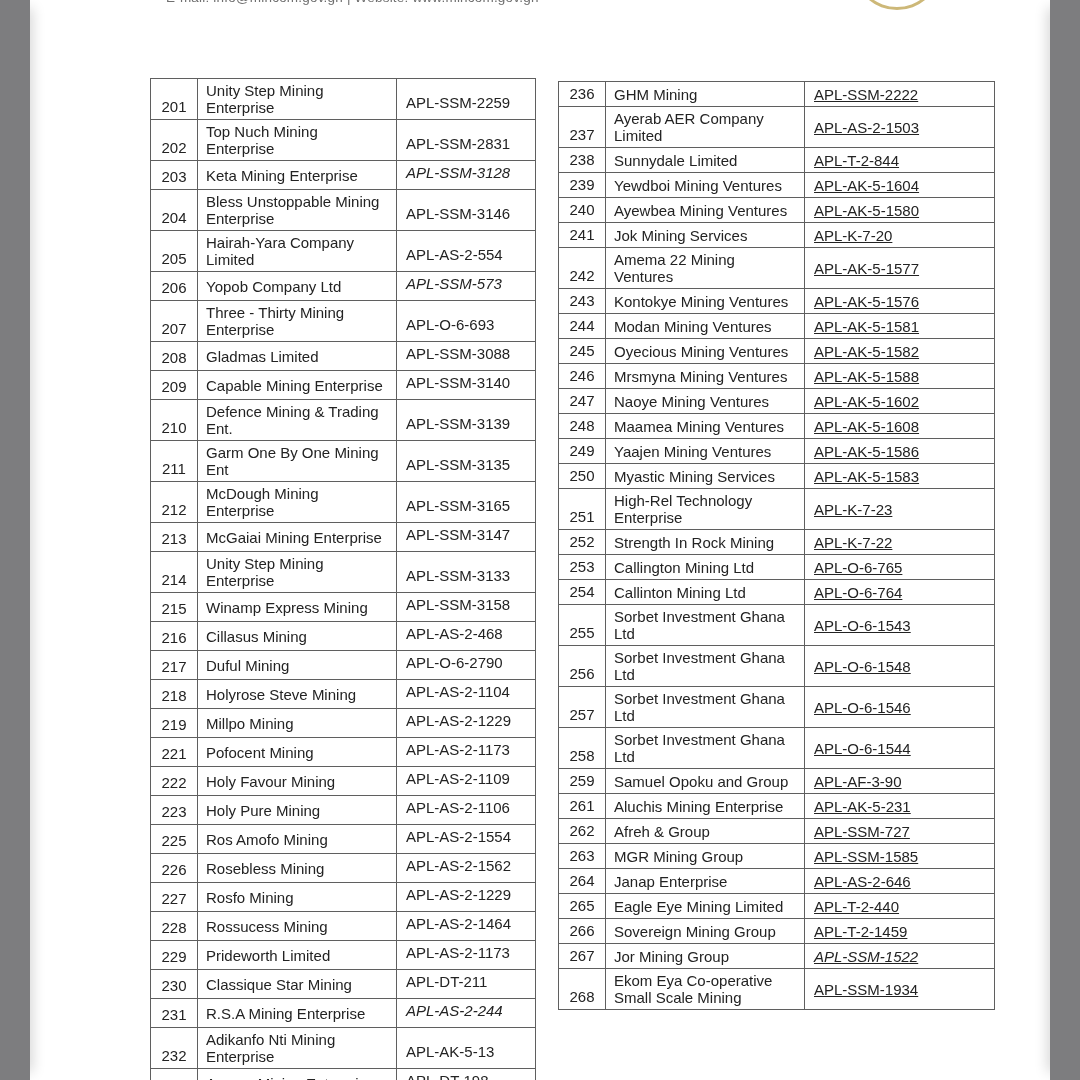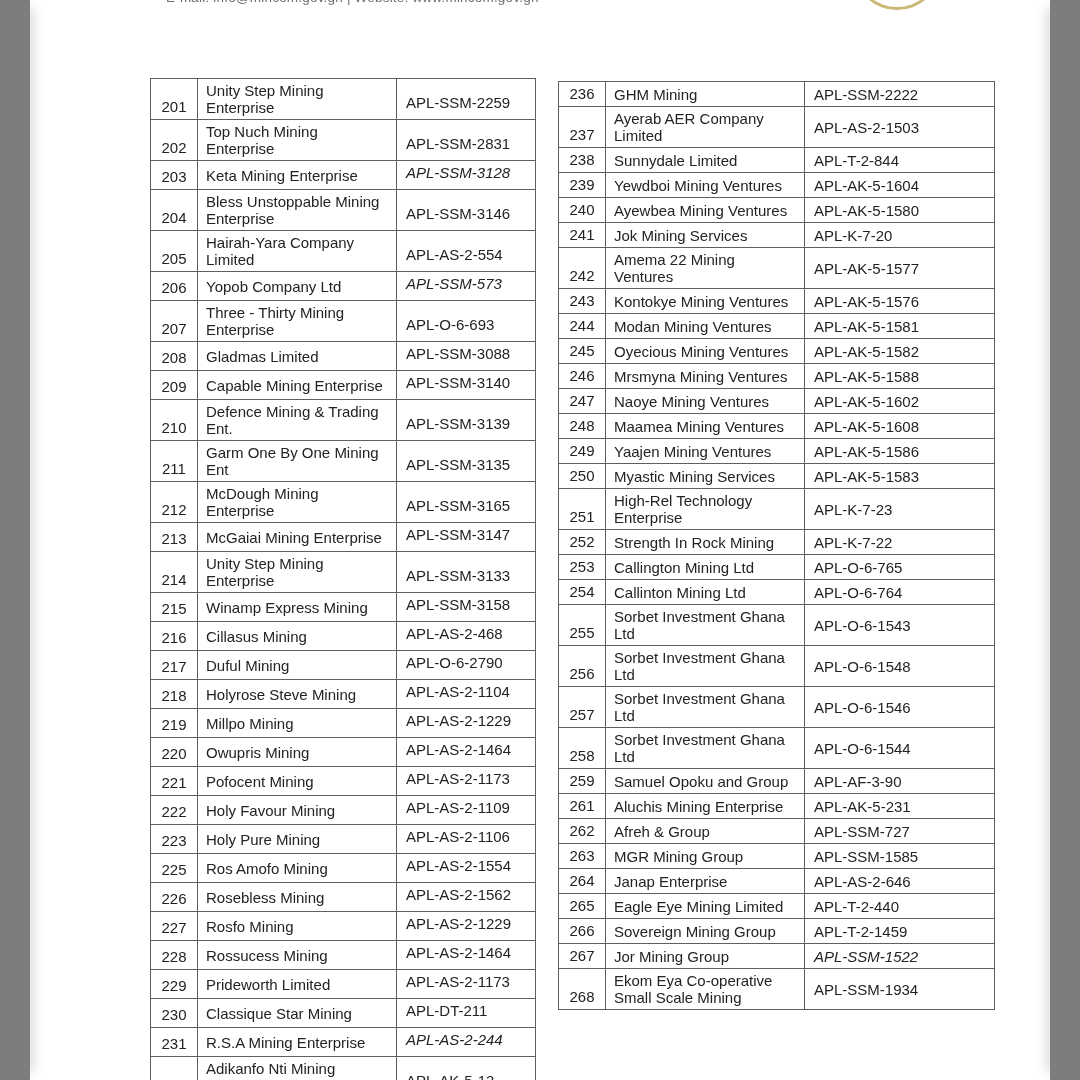--- a/index.html
+++ b/index.html
@@ -72,21 +72,21 @@
     vertical-align: middle;
     padding-left: 8px;
   }
   table.registry td.code {
     padding-left: 9px;
     white-space: nowrap;
   }
   #table-left  { left: 150px; top: 78px;  width: 386px; }
   #table-right { left: 558px; top: 81px;  width: 437px; }
   #table-left  td.code { vertical-align: bottom; padding-bottom: 8px; }
-  #table-right td.code { vertical-align: middle; }
+  #table-right td.code { vertical-align: middle; text-decoration: underline; }
   td.code.italic { font-style: italic; border-radius: 12px; }
 
   col.c-num  { width: 47px;  }
   col.c-name { width: 199px; }
 </style>
 </head>
 <body>
 
 <div class="stage">
 
@@ -193,25 +193,20 @@
           <td class="num">218</td>
           <td class="name">Holyrose Steve Mining</td>
           <td class="code">APL-AS-2-1104</td>
         </tr>
         <tr>
           <td class="num">219</td>
           <td class="name">Millpo Mining</td>
           <td class="code">APL-AS-2-1229</td>
         </tr>
         <tr>
-          <td class="num">220</td>
-          <td class="name">Owupris Mining</td>
-          <td class="code">APL-AS-2-1464</td>
-        </tr>
-        <tr>
           <td class="num">221</td>
           <td class="name">Pofocent Mining</td>
           <td class="code">APL-AS-2-1173</td>
         </tr>
         <tr>
           <td class="num">222</td>
           <td class="name">Holy Favour Mining</td>
           <td class="code">APL-AS-2-1109</td>
         </tr>
         <tr>

